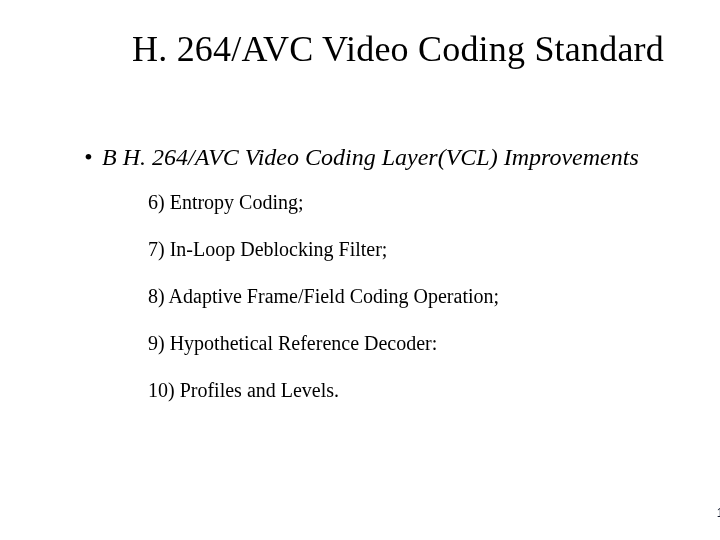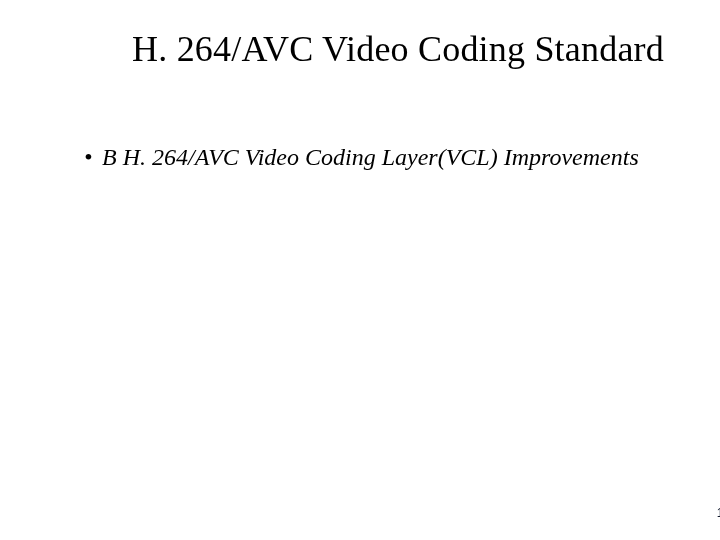--- a/index.html
+++ b/index.html
@@ -70,16 +70,23 @@
 <body>
 
 <div class="slide">
 
   <div class="title">H. 264/AVC Video Coding Standard</div>
 
   <div class="bullet-row">
     <span class="bullet-dot">•</span><span class="bullet-text">B H. 264/AVC Video Coding Layer(VCL) Improvements</span>
   </div>
 
+  <div class="items">
+    <div class="item">6) Entropy Coding;</div>
+    <div class="item">7) In-Loop Deblocking Filter;</div>
+    <div class="item">8) Adaptive Frame/Field Coding Operation;</div>
+    <div class="item">9) Hypothetical Reference Decoder:</div>
+    <div class="item">10) Profiles and Levels.</div>
+  </div>
 
   <div class="page-number">18</div>
 
 </div>
 
 </body></html>

